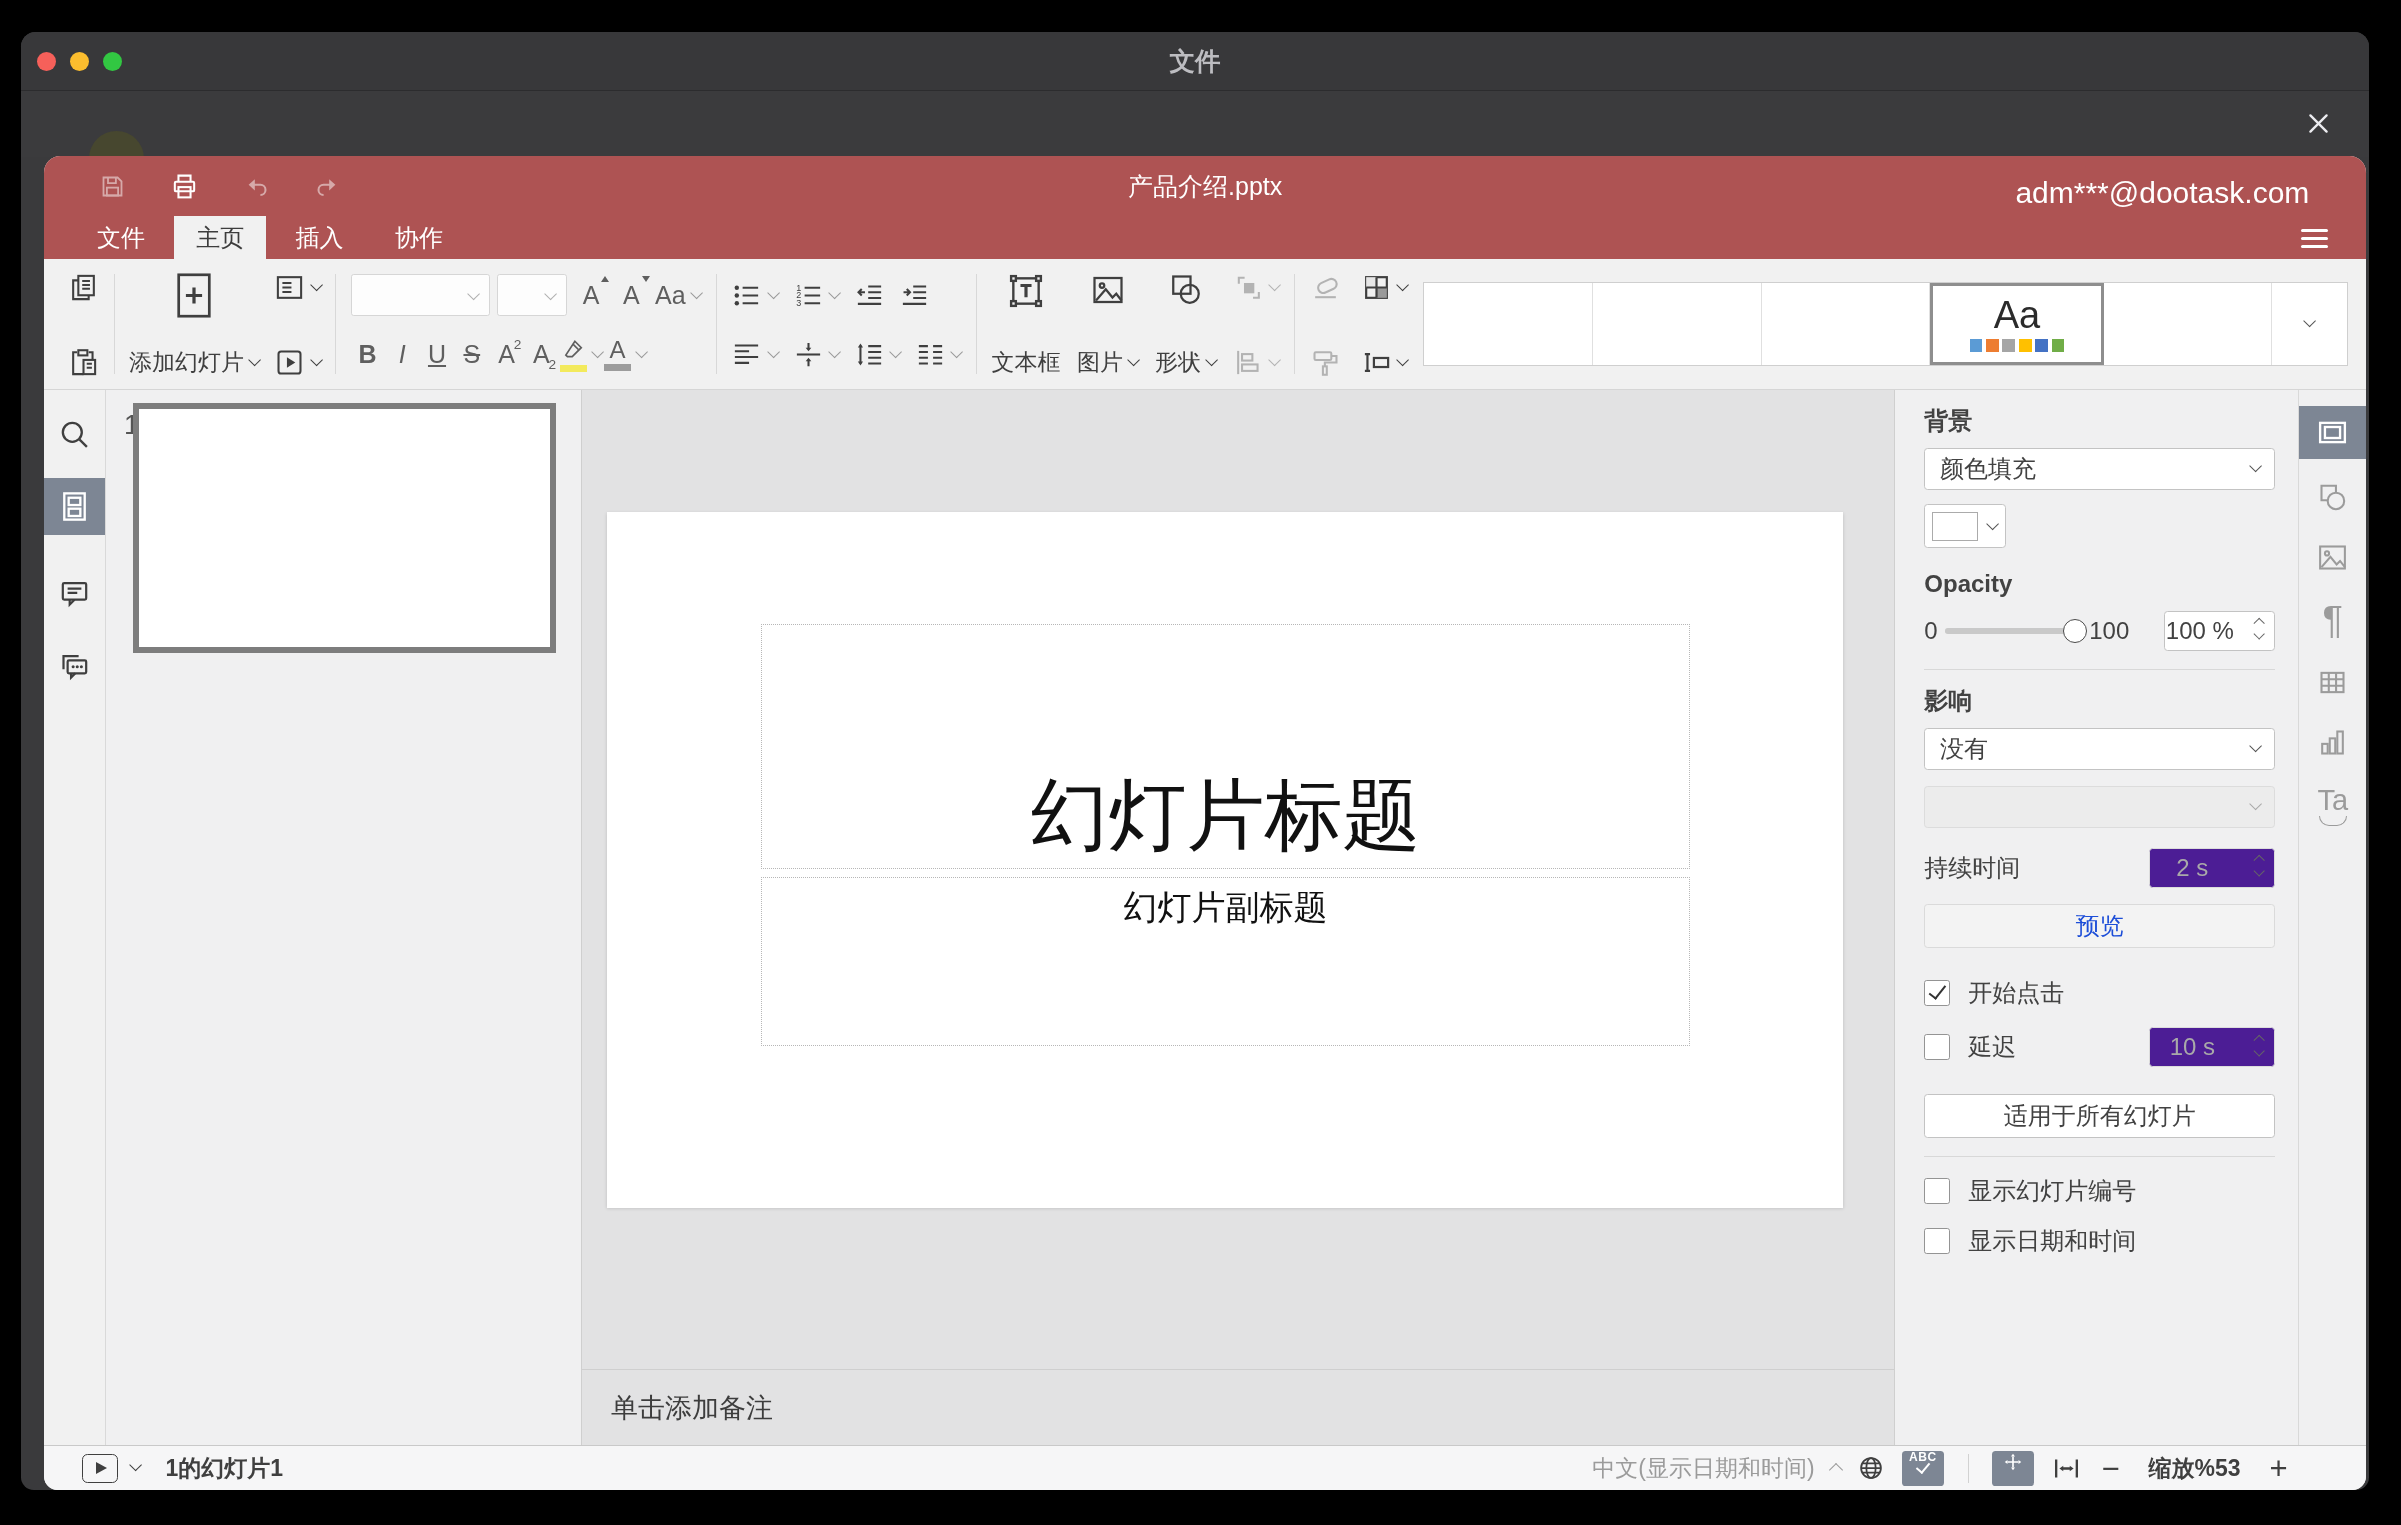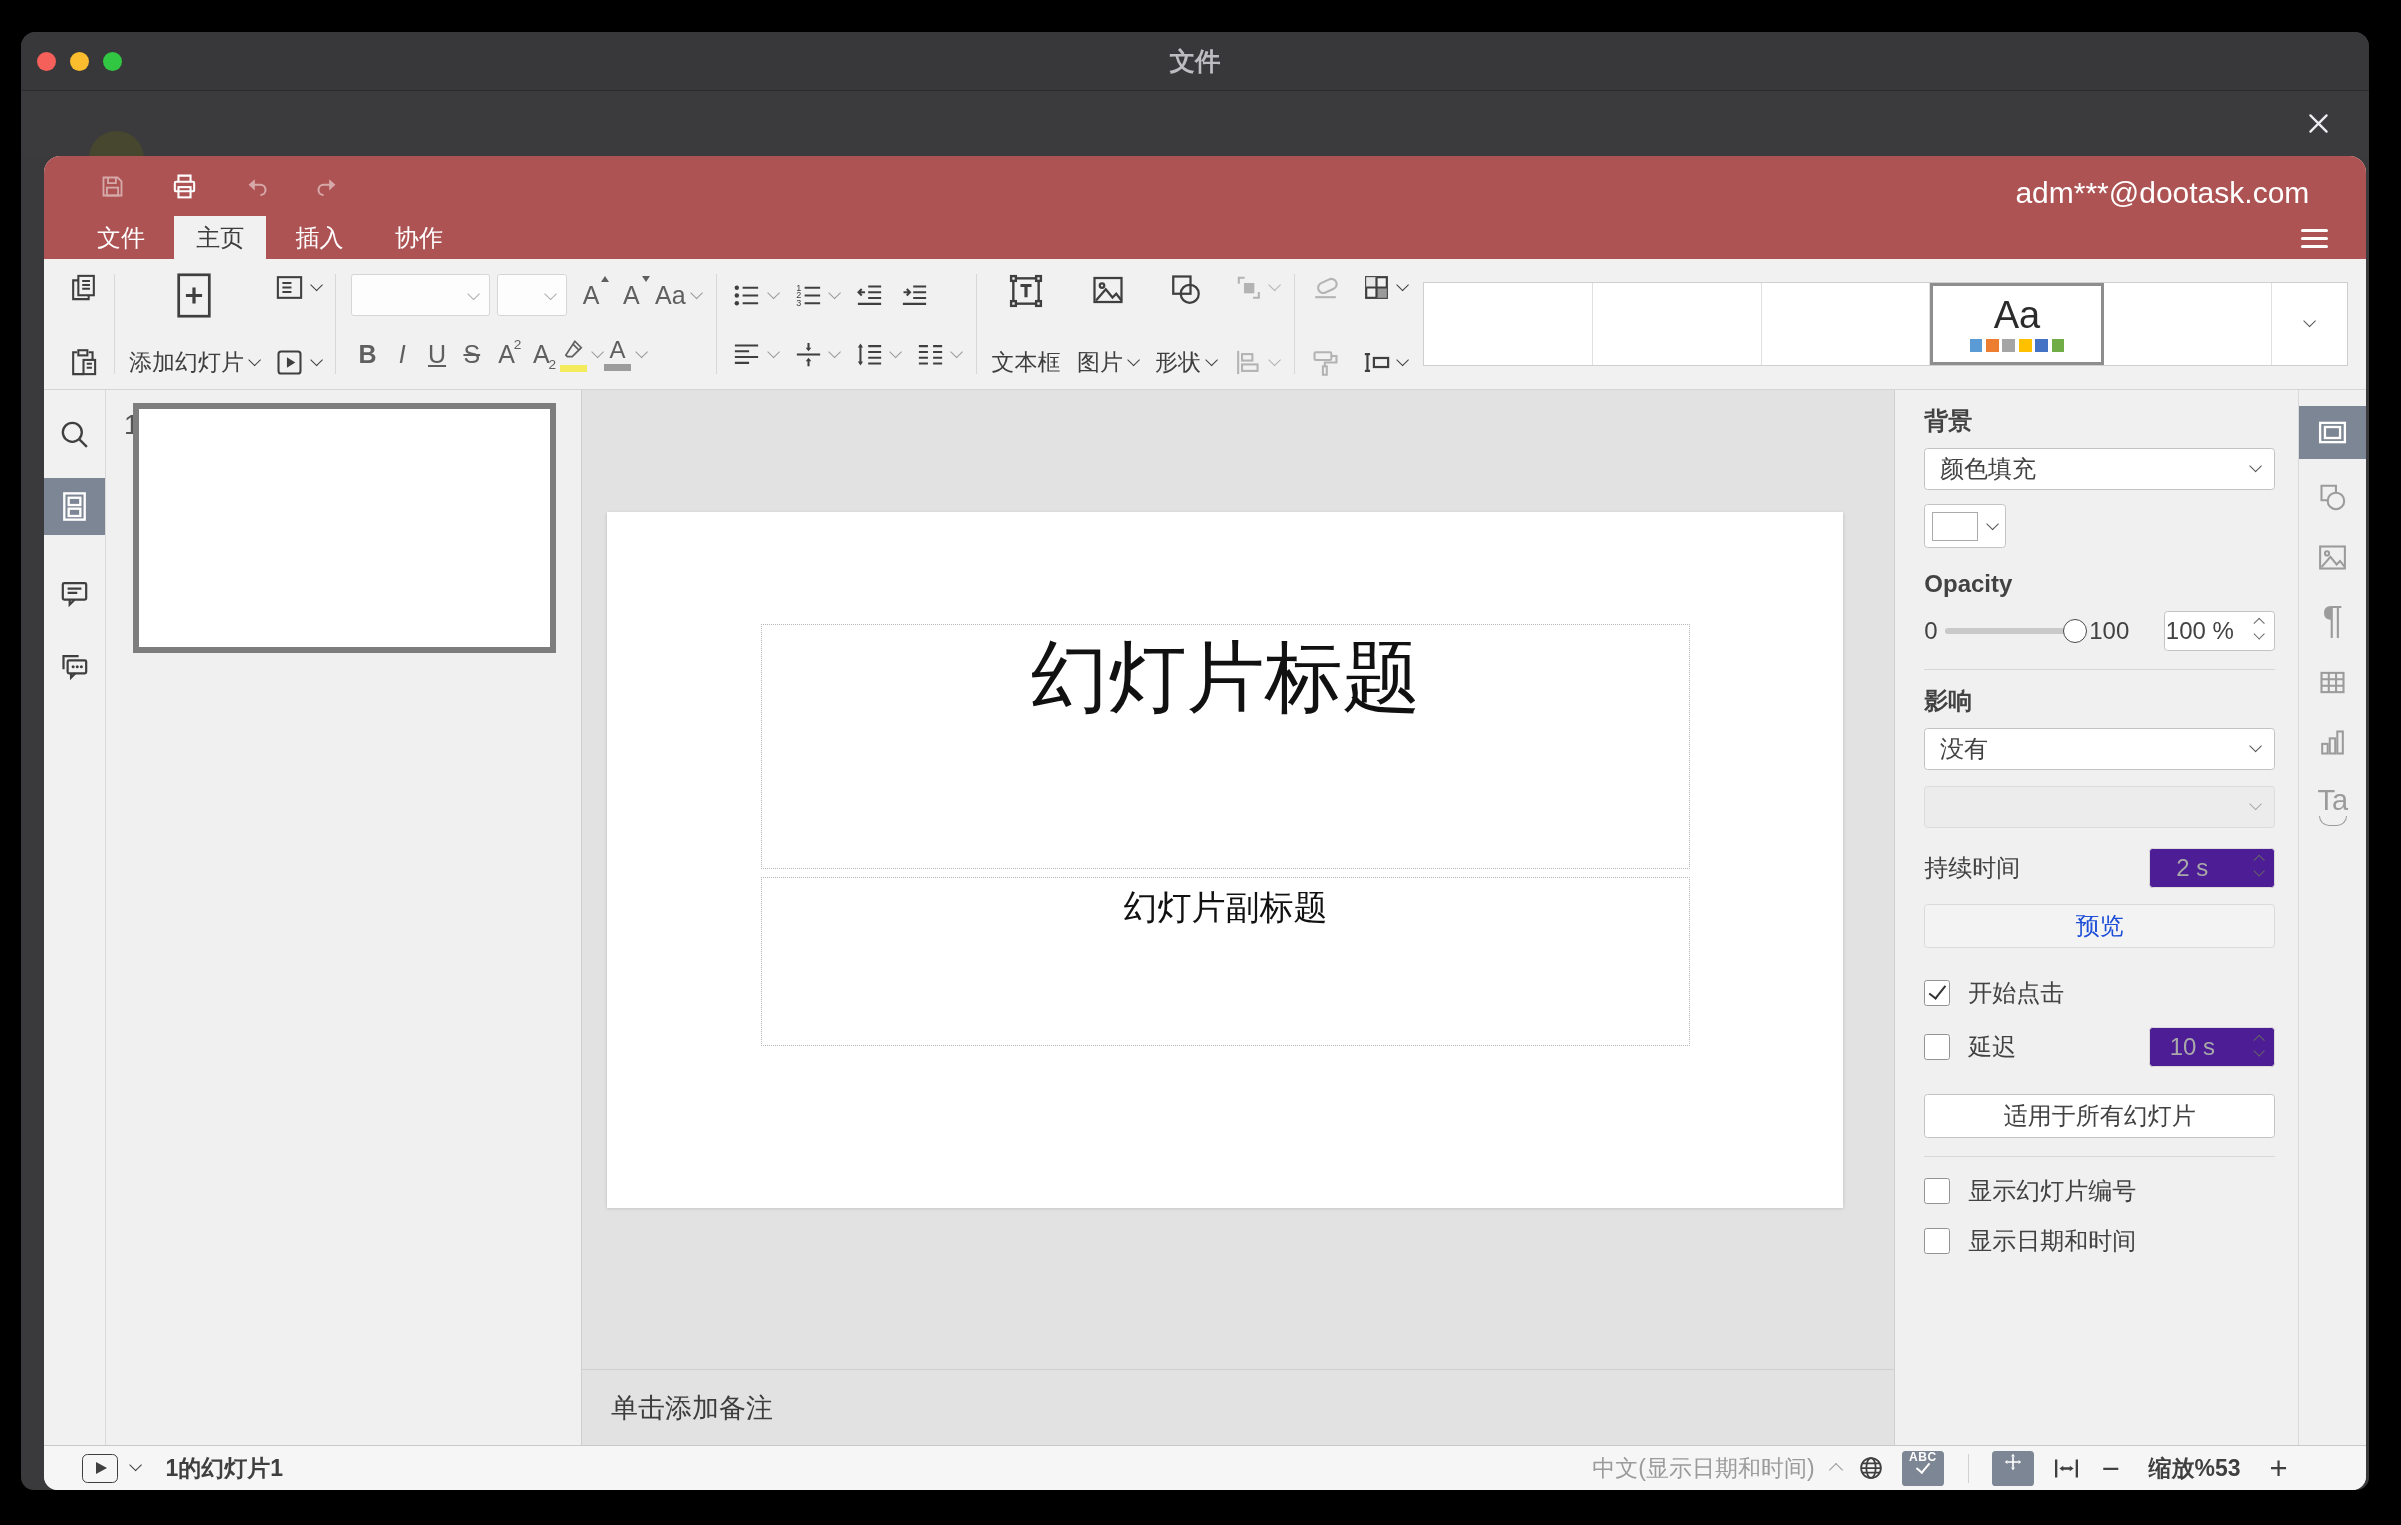--- a/index.html
+++ b/index.html
@@ -70,21 +70,21 @@
   .lbar{width:61px;flex:none;background:#f1f1f1;border-right:0.9px solid #d9d9d9;display:flex;flex-direction:column;align-items:center;color:#3f3f3f}
   .selblk{width:100%;background:#7d8694;color:#fff;display:flex;align-items:center;justify-content:center}
   .lbar .selblk{height:57px;margin-top:25.5px}
   .thumbs{width:475px;flex:none;background:#f0f0f1;border-right:0.9px solid #cfcfcf;position:relative}
   .tnum{position:absolute;left:18px;top:20px;font-size:27px;color:#555}
   .thumb{position:absolute;left:27px;top:12.8px;width:411px;height:238px;background:#fff;
          border:6.4px solid #7d7d7d;outline:3.6px solid #fff;outline-offset:-10px;cursor:pointer}
   .canvas{flex:1;background:#e2e2e3;position:relative;overflow:hidden}
   .slide{position:absolute;left:25px;top:122px;width:1236px;height:696px;background:#fff;box-shadow:0 0.9px 3.6px rgba(0,0,0,.16)}
   .ph{position:absolute;border:1.8px dotted #b7b7b7;display:flex;justify-content:center;box-sizing:border-box}
-  .ph-title{left:154px;top:112px;width:929px;height:245px;align-items:flex-start}
+  .ph-title{left:154px;top:112px;width:929px;height:245px;align-items:flex-end}
   .ph-title span{font-size:78px;color:#111;line-height:1.35}
   .ph-sub{left:154px;top:365px;width:929px;height:169px;align-items:flex-start}
   .ph-sub span{font-size:34px;color:#111;padding-top:7.3px}
   .notes{position:absolute;left:0;right:0;bottom:0;height:75px;border-top:0.9px solid #cfcfcf;
          display:flex;align-items:center;padding-left:29px;font-size:27px;color:#3d3d3d}
   
   .rpanel{width:404px;flex:none;background:#f0f0f1;border-left:0.9px solid #cfcfcf;box-sizing:border-box;
           padding:14.6px 23px 0 29px;color:#424242;font-size:24px}
   .ptitle{font-weight:bold;margin-bottom:11px}
   .psel{height:40px;background:#fff;border:0.9px solid #c3c3c3;border-radius:3.6px;display:flex;align-items:center;
@@ -192,20 +192,21 @@
                 <path d="M10.5 5.5 5 10.5l5.5 5z" fill="#fff" stroke="none"></path>
               </svg>
           </span>
           <span class="dim">
             <svg width="27" height="27" viewBox="0 0 24 24" fill="none" stroke="#fff" stroke-width="1.8">
                 <path d="M17.5 10.5h-9a4.5 4.5 0 0 0 0 9"></path>
                 <path d="M13.5 5.5 19 10.5l-5.5 5z" fill="#fff" stroke="none"></path>
               </svg>
           </span>
         </div>
+        <div class="doc-title">产品介绍.pptx</div>
         <div class="account">adm***@dootask.com</div>
       </div>
       <div class="red-row2">
         <div class="tab">文件</div>
         <div class="tab active">主页</div>
         <div class="tab">插入</div>
         <div class="tab">协作</div>
         <div class="hamb">
             <span></span>
             <span></span>

